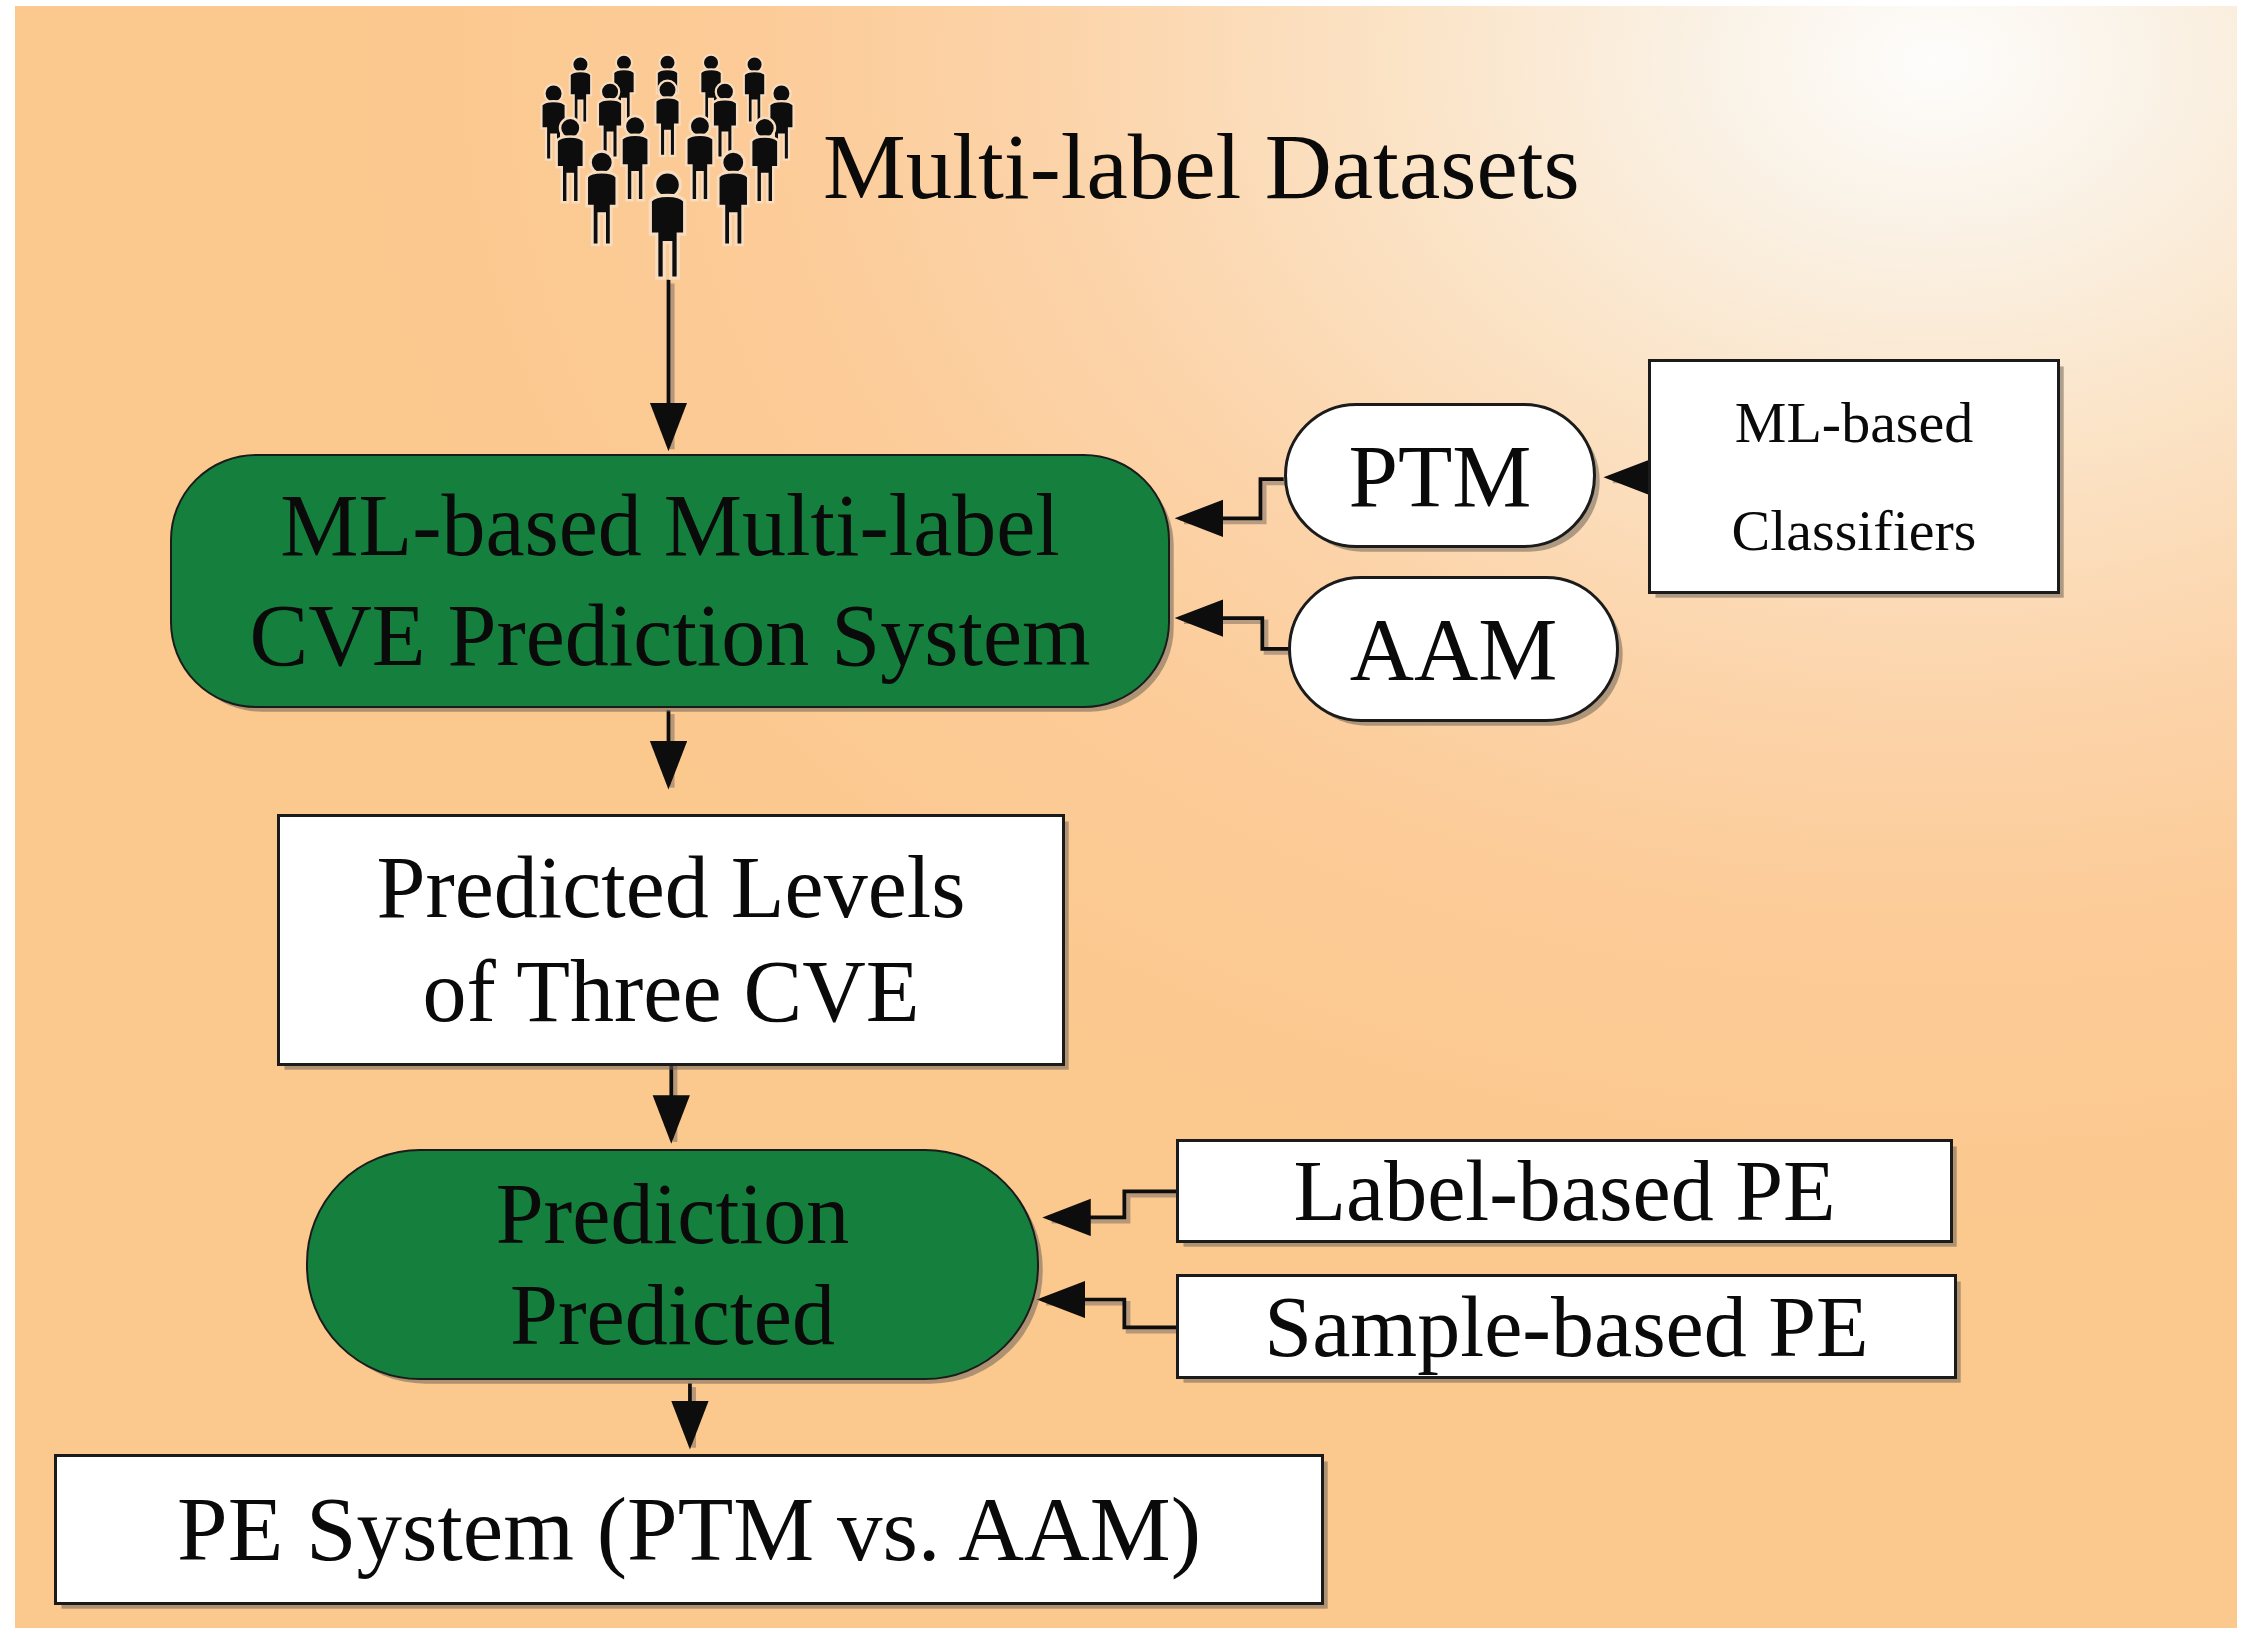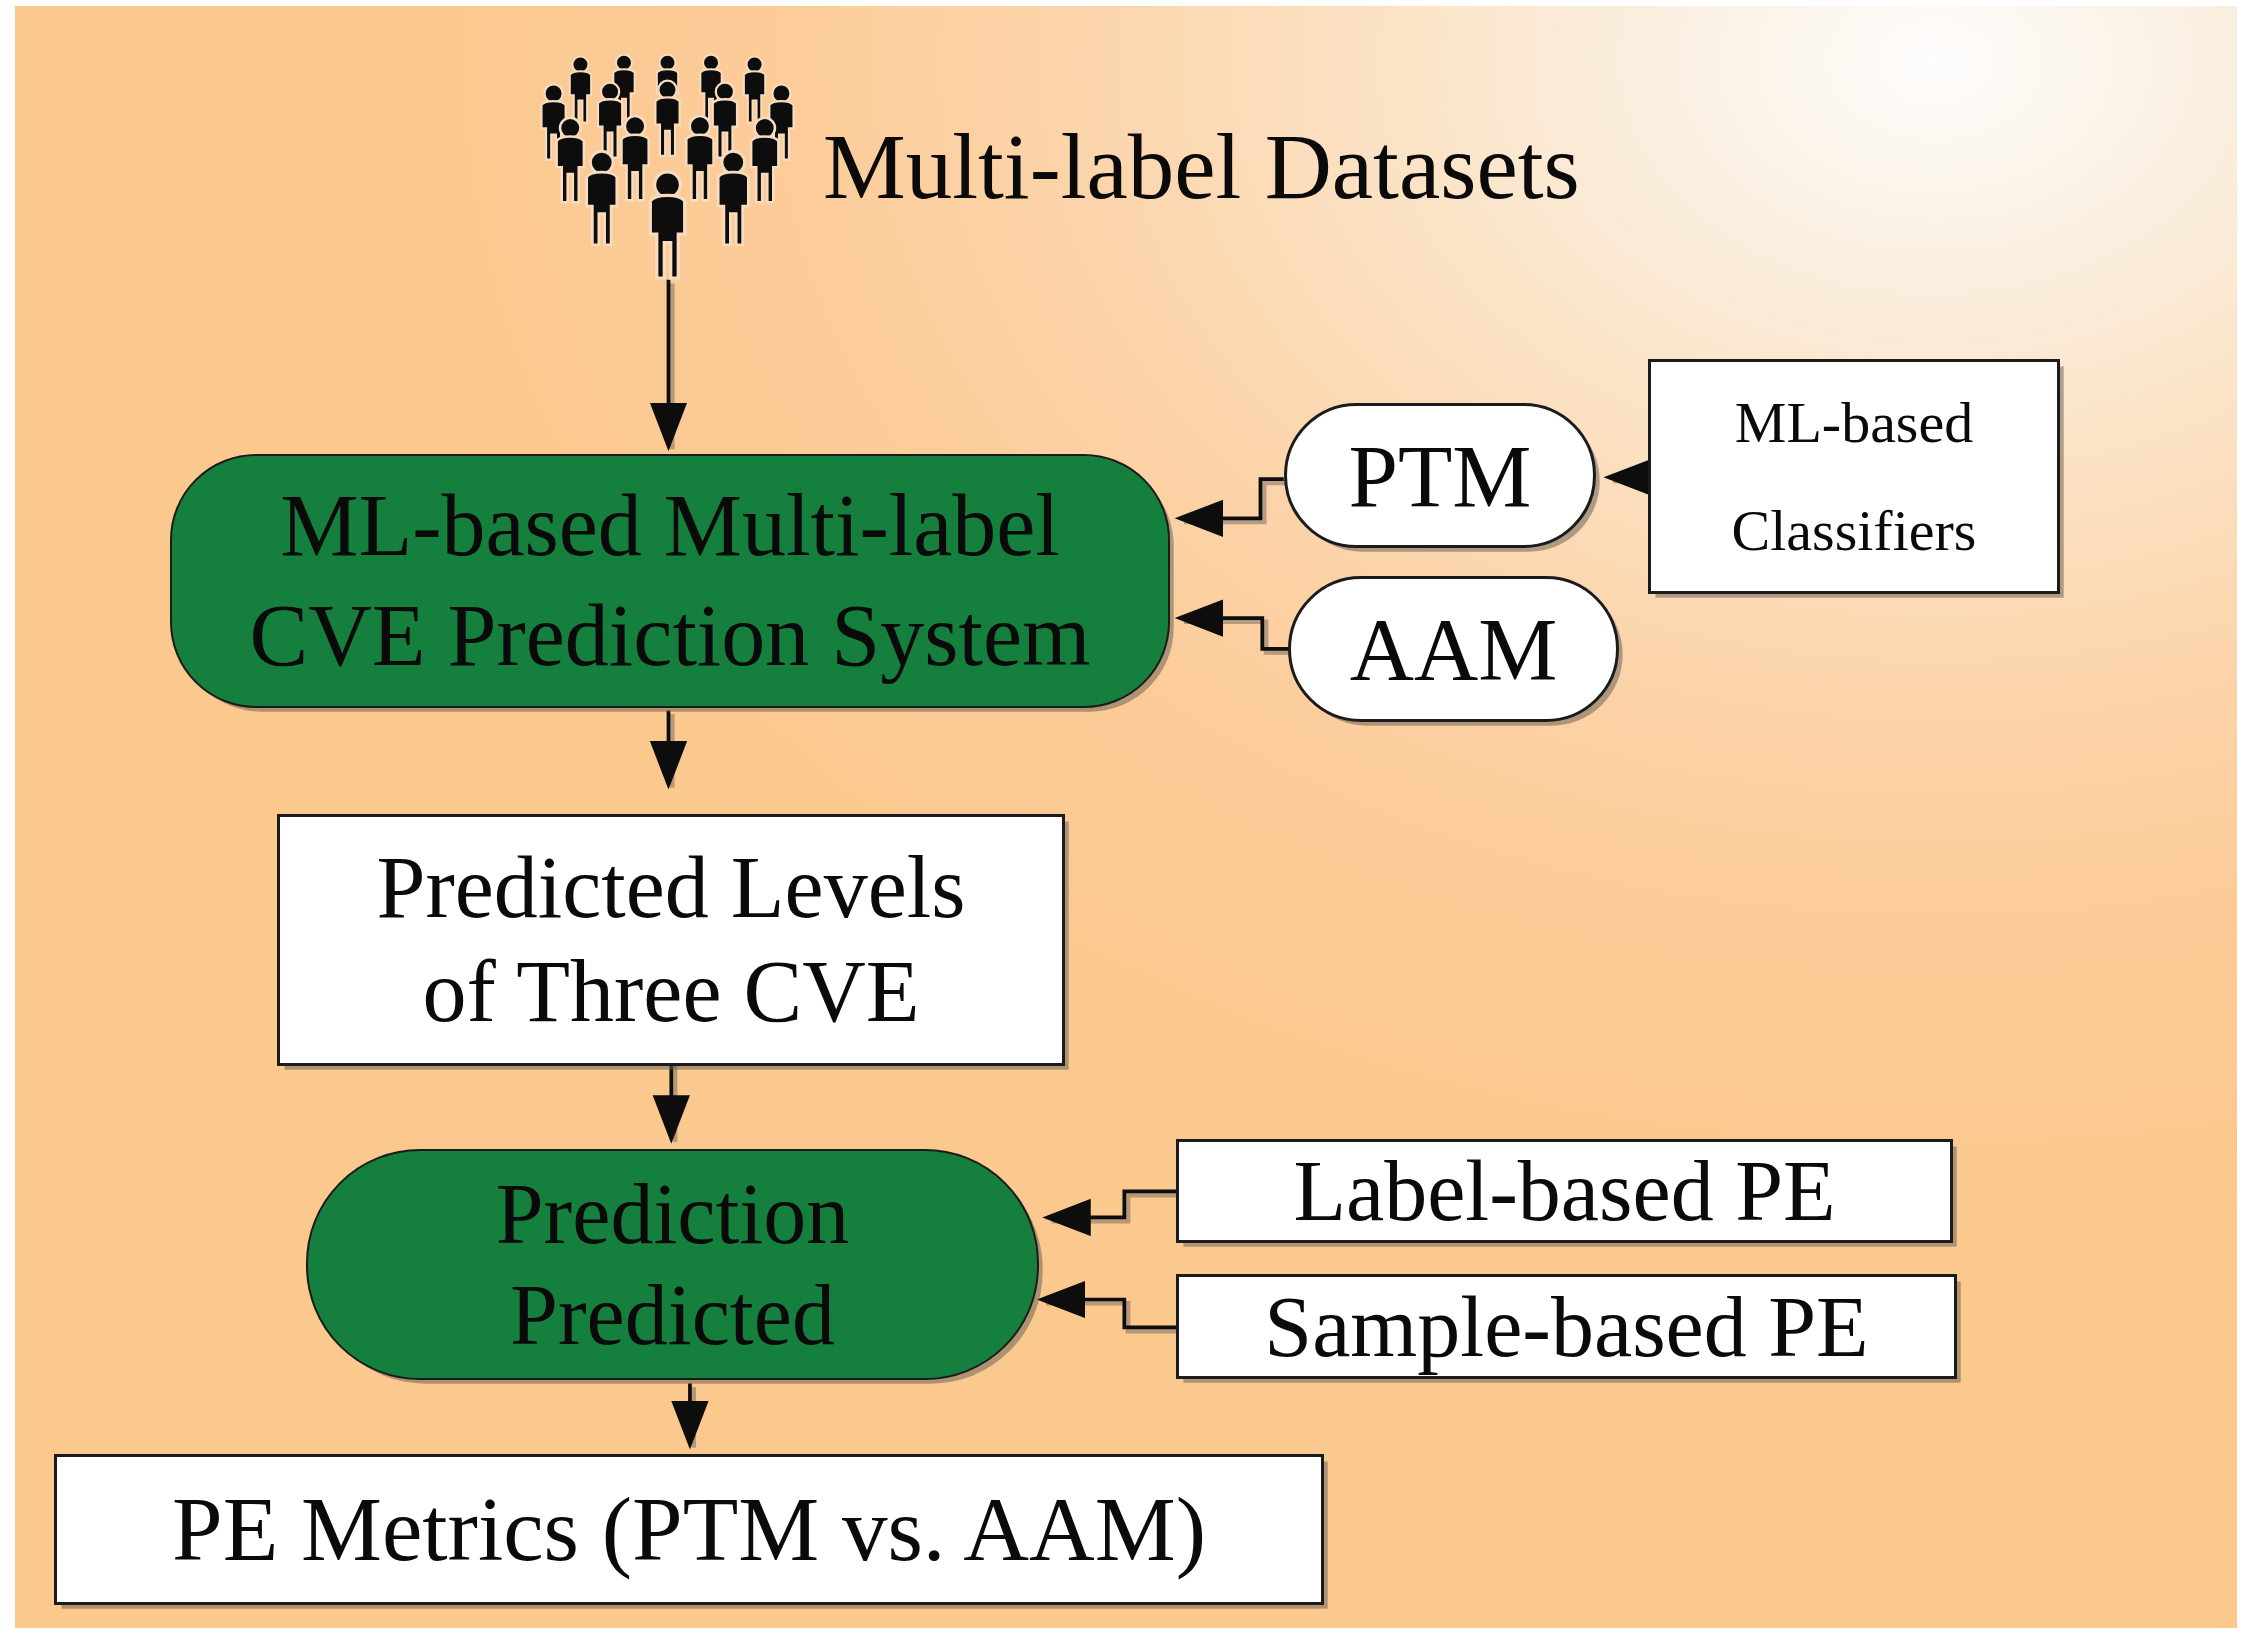--- a/index.html
+++ b/index.html
@@ -132,16 +132,16 @@
 
   <div class="node white lpe">
     <span class="ln">Label-based PE</span>
   </div>
 
   <div class="node white spe">
     <span class="ln">Sample-based PE</span>
   </div>
 
   <div class="node white met">
-    <span>PE Metrics (PTM </span><span class="it">vs</span><span>. AAM)</span>
+    <span>PE System (PTM </span><span class="it">vs</span><span>. AAM)</span>
   </div>
 </div>
 
 
 </body></html>

